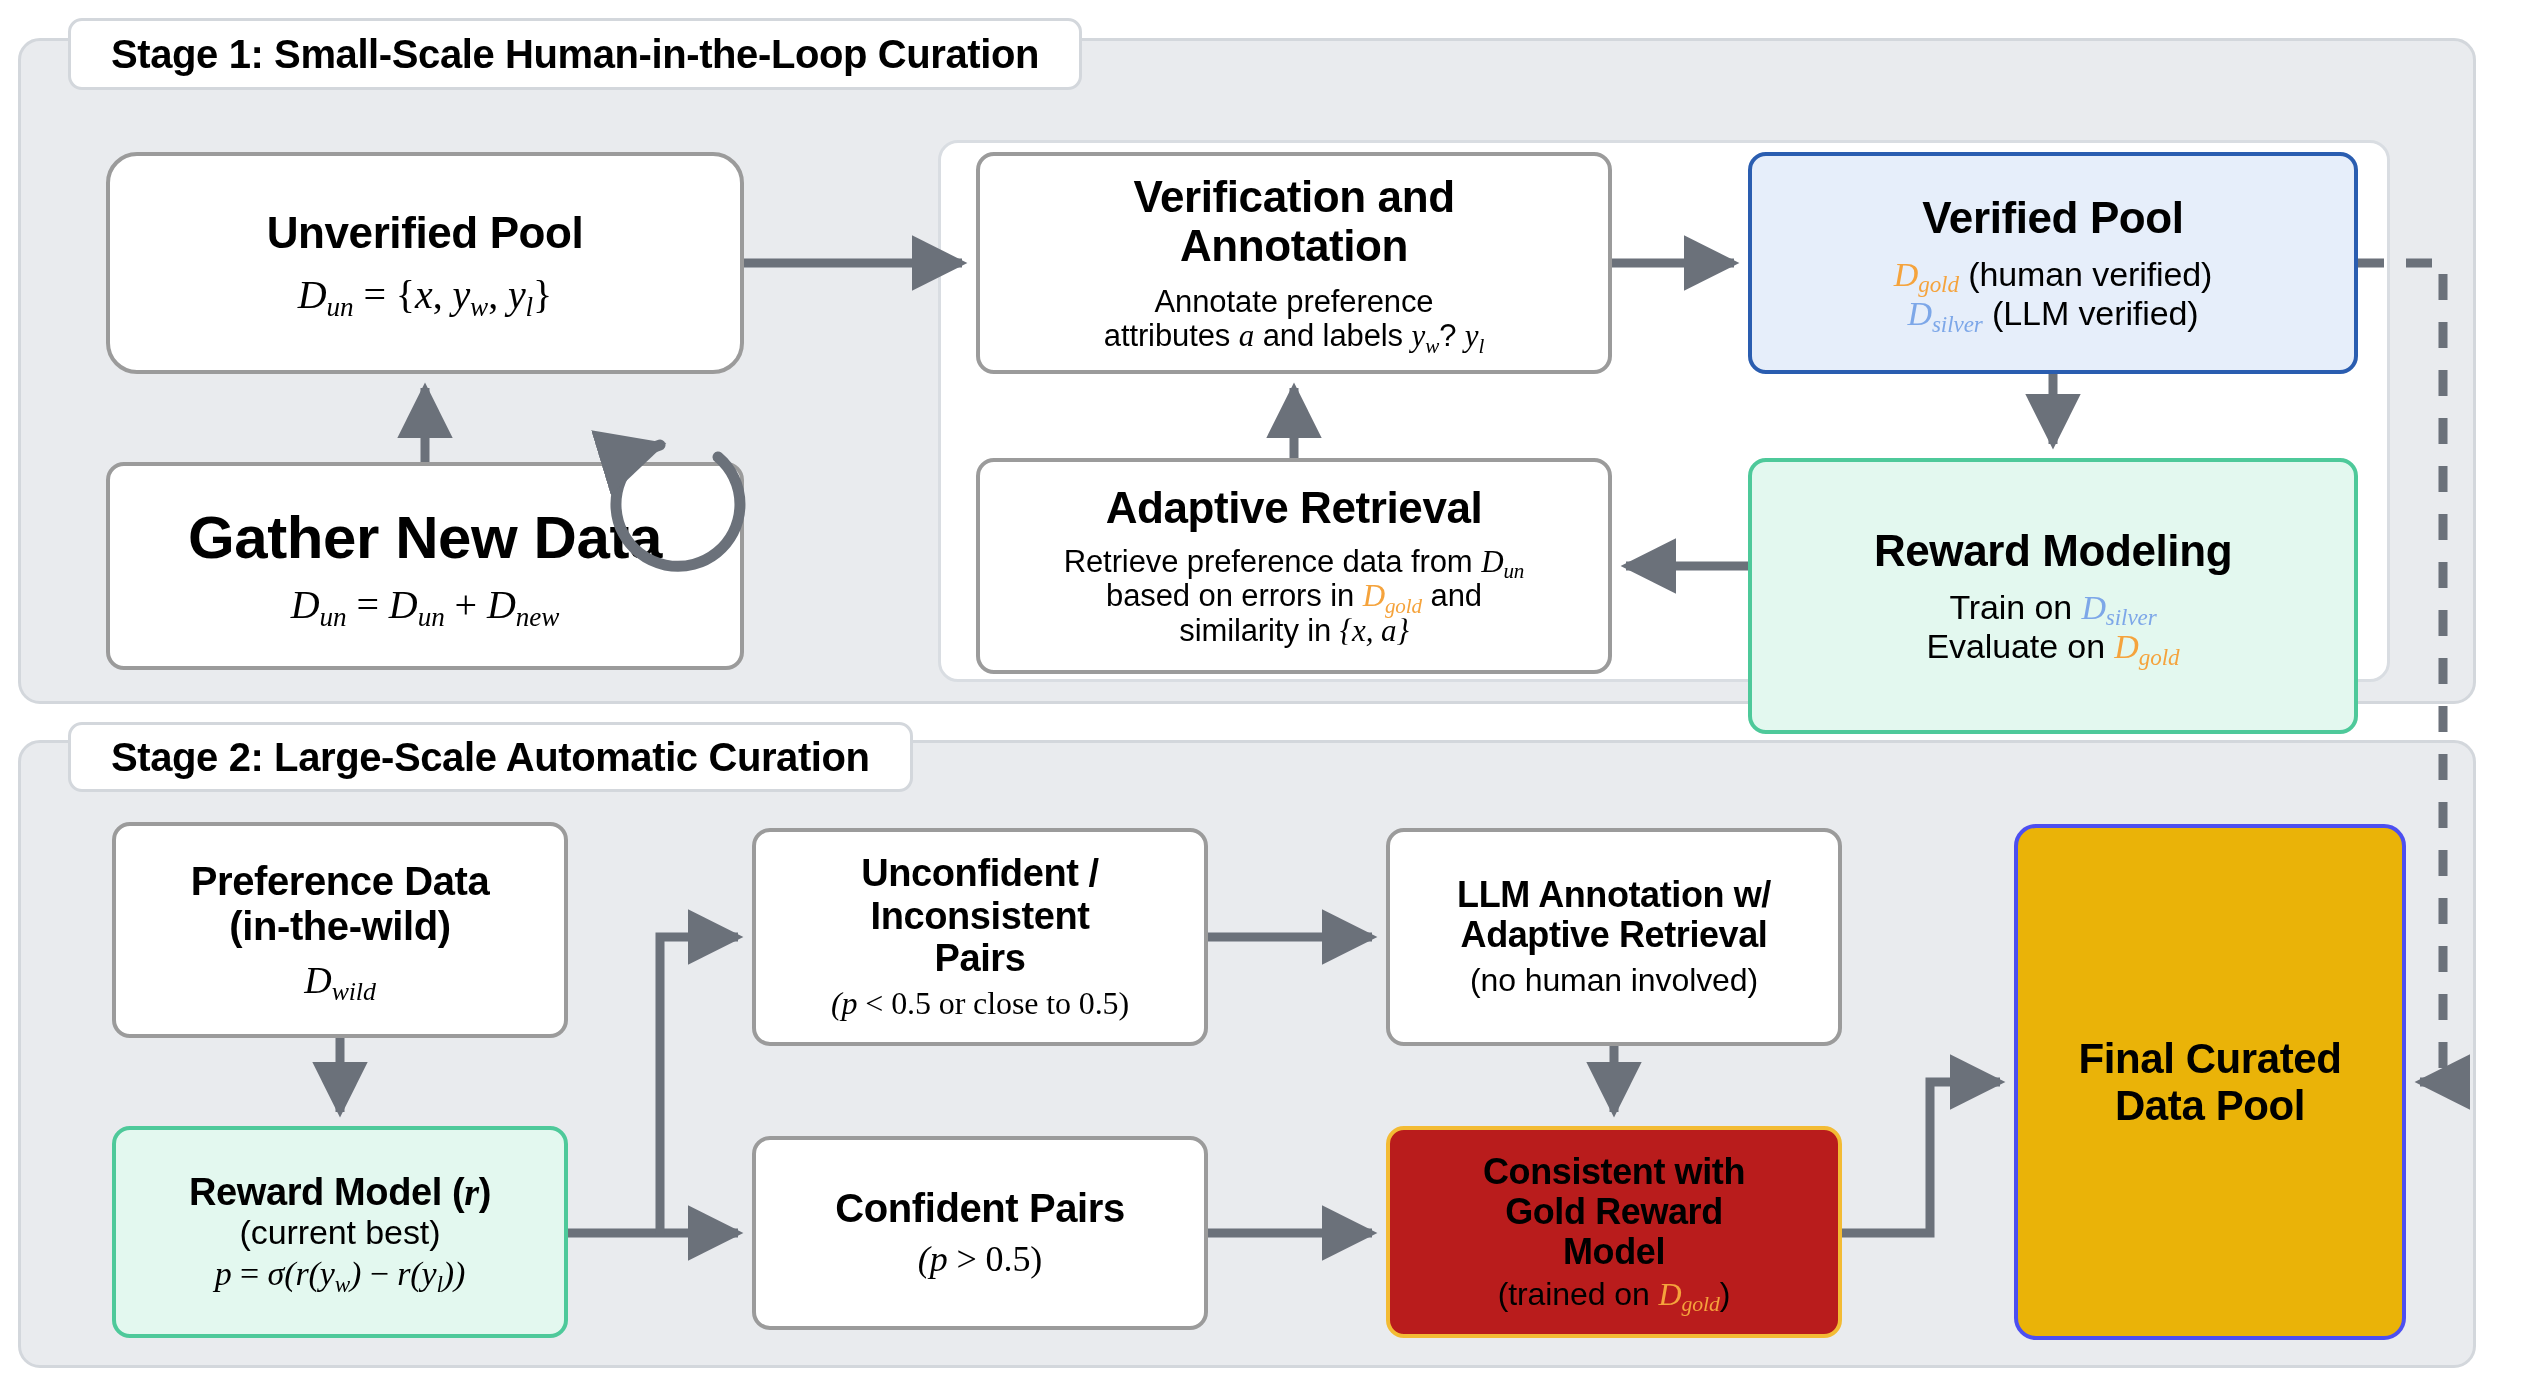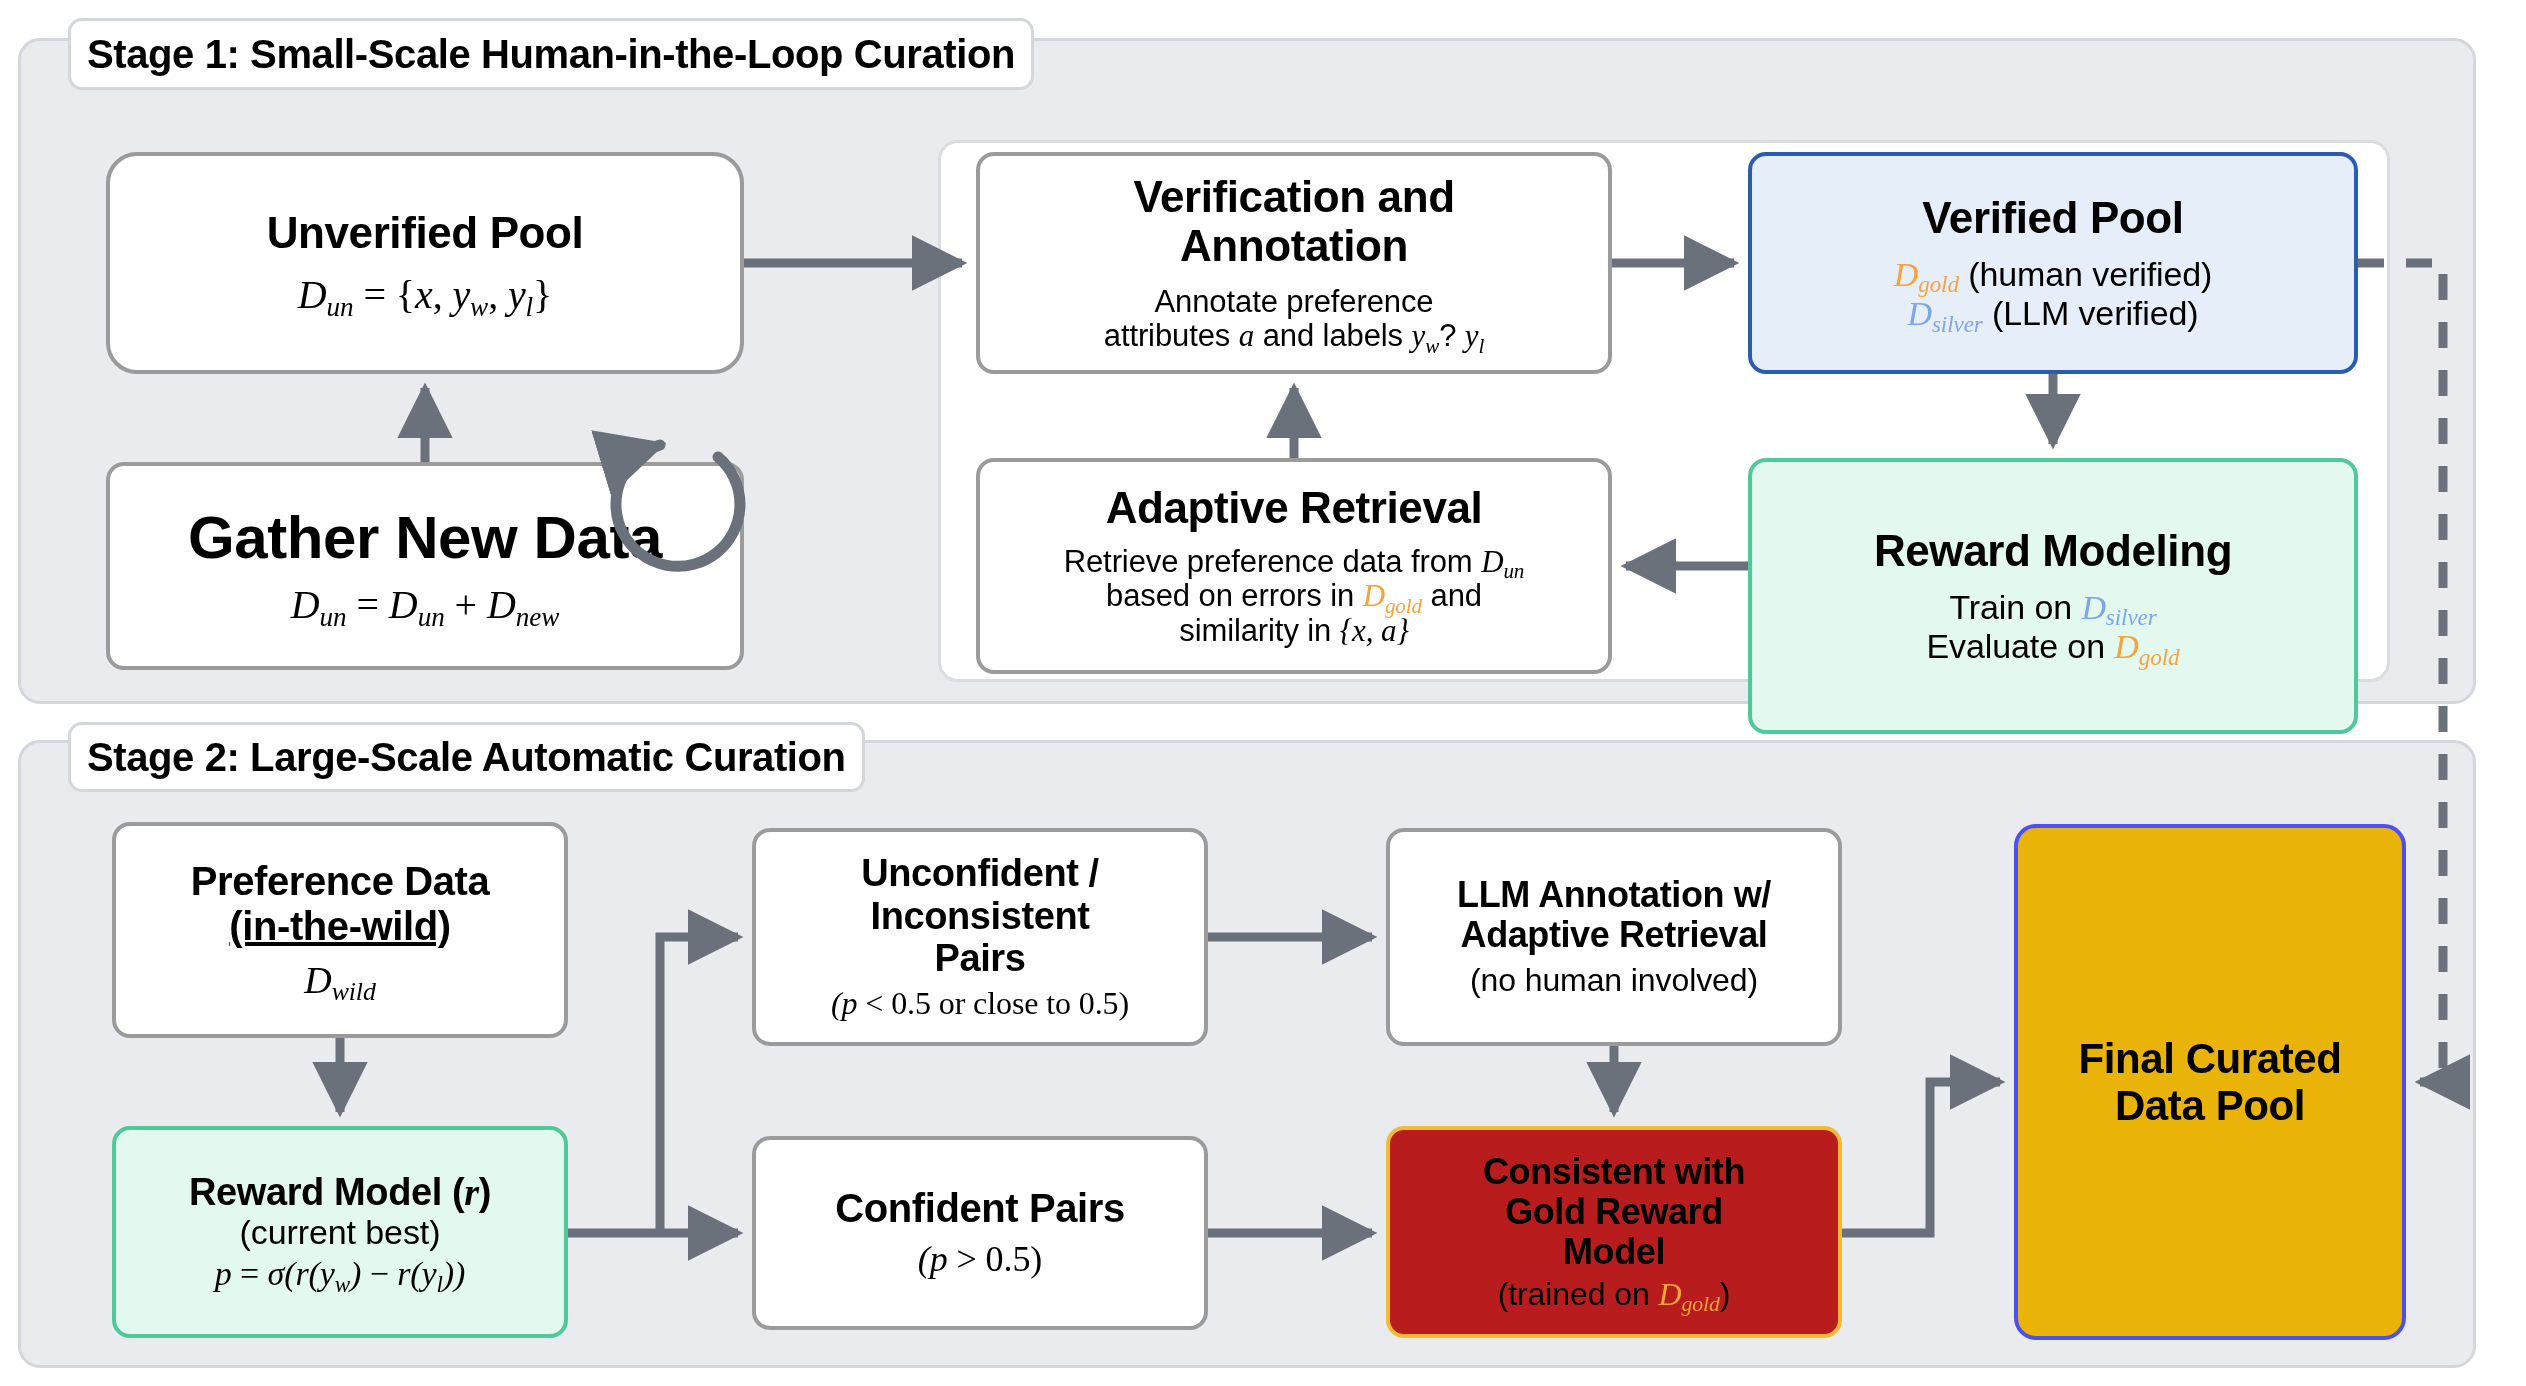--- a/index.html
+++ b/index.html
@@ -2,21 +2,21 @@
 <html><head>
 <meta charset="utf-8">
 <style>
   html,body{margin:0;padding:0;background:#ffffff;}
   body{font-family:"Liberation Sans", sans-serif;}
   #root{position:relative;width:2526px;height:1386px;background:#ffffff;overflow:hidden;}
 
   
   .stage-panel{position:absolute;background:#e9ebee;border:3px solid #d3d7dc;border-radius:22px;box-sizing:border-box;}
   .stage-title{position:absolute;background:#ffffff;border:3px solid #d3d7dc;border-radius:14px;
-               box-sizing:border-box;display:flex;align-items:center;padding:0 16px;
+               box-sizing:border-box;display:flex;align-items:center;padding:0 40px;
                font-weight:bold;color:#000;letter-spacing:-0.4px;white-space:nowrap;}
 
   
   .inner-panel{position:absolute;background:#ffffff;border:3px solid #d9dde2;border-radius:20px;box-sizing:border-box;}
 
   
   .node{position:absolute;box-sizing:border-box;border-radius:18px;
         display:flex;flex-direction:column;align-items:center;justify-content:center;
         text-align:center;background:#ffffff;border:4px solid #9b9b9b;
         padding:6px 10px;line-height:1.12;}
@@ -106,21 +106,21 @@
   </div>
 
   <div class="stage-panel" style="left:18px;top:740px;width:2458px;height:628px;"></div>
 
   <div class="stage-title" style="left:68px;top:722px;height:70px;font-size:40px;">
     <span>Stage 2: Large-Scale Automatic Curation</span>
   </div>
 
   <div class="node" style="left:112px;top:822px;width:456px;height:216px;">
     <div class="t" style="font-size:40px;">Preference Data</div>
-    <div class="t" style="font-size:40px;margin-bottom:10px;text-decoration:underline;">(in-the-wild)</div>
+    <div class="t" style="font-size:40px;margin-bottom:10px;">(in-the-wild)</div>
     <div class="s mth" style="font-size:38px;">
       <span>D</span><sub>wild</sub>
     </div>
   </div>
 
   <div class="node theme-green" style="left:112px;top:1126px;width:456px;height:212px;">
     <div class="t" style="font-size:38px;">
       Reward Model (<span class="mth">r</span>)
     </div>
     <div class="s" style="font-size:34px;">(current best)</div>

